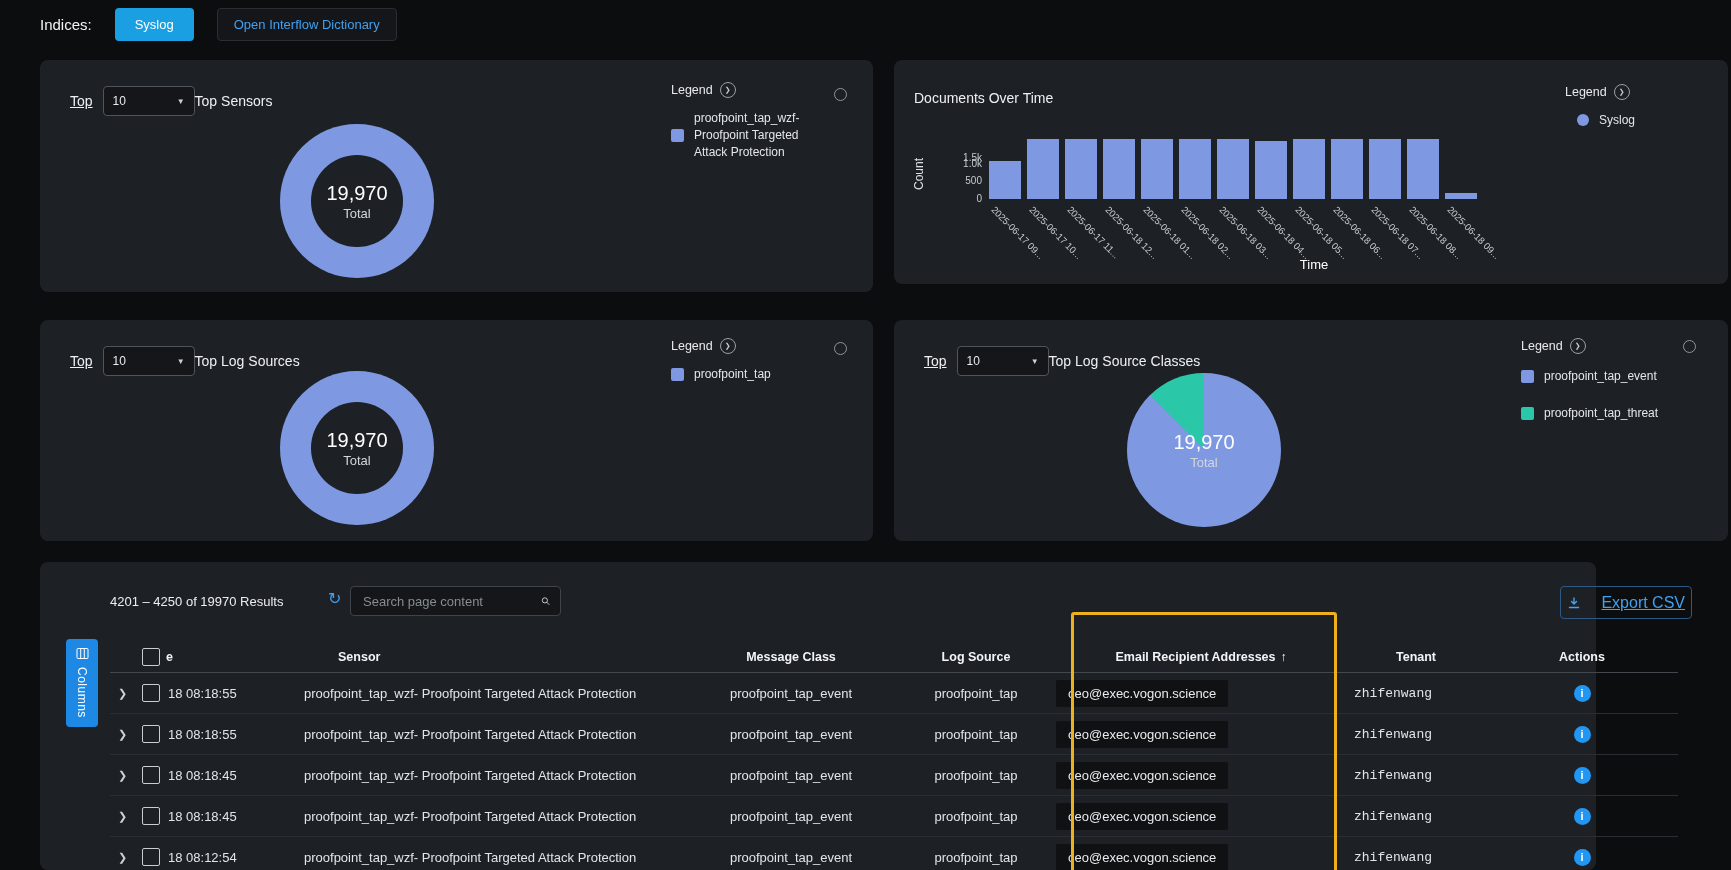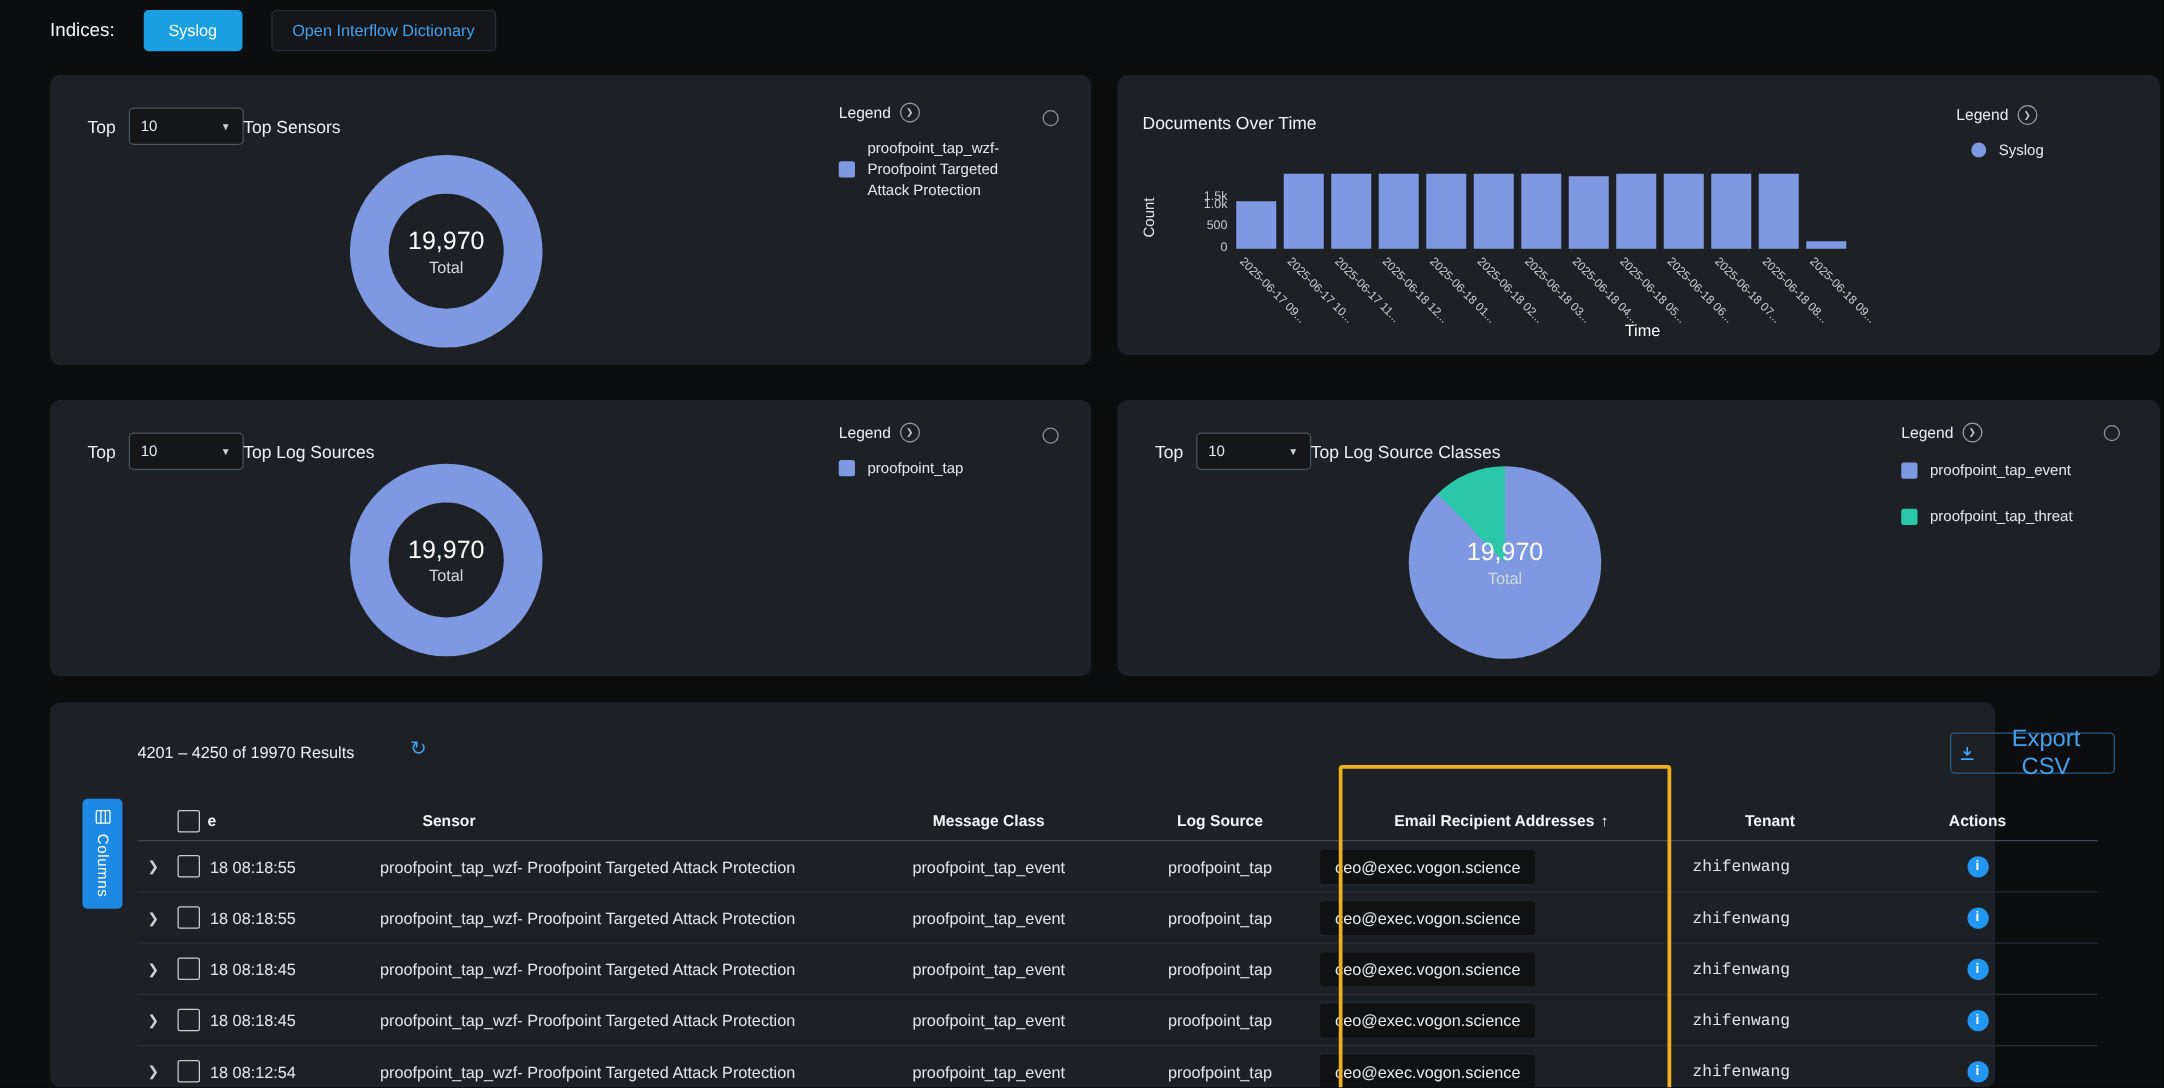--- a/index.html
+++ b/index.html
@@ -11,21 +11,21 @@
   
   #topbar{position:absolute;left:40px;top:0;height:48px;display:flex;align-items:center;gap:23px;}
   .indices-label{font-size:15px;color:#f2f4f6;}
   .btn-syslog{background:var(--accent-blue,#1b9fe3);color:#fff;border:none;border-radius:4px;
               height:33px;padding:0 20px;font-size:13px;cursor:pointer;font-family:inherit;}
   .btn-dict{background:#141619;color:var(--link-blue,#42a0ef);border:1px solid #2a2d33;border-radius:4px;
             height:33px;padding:0 16px;font-size:13px;cursor:pointer;font-family:inherit;}
 
   
   .top-row{position:absolute;left:30px;top:26px;display:flex;align-items:center;}
-  .top-label{font-size:14px;color:#eef0f2;}
+  .top-label{font-size:14px;color:#eef0f2;text-decoration:underline;}
   .select{margin-left:10px;width:72px;height:28px;border:1px solid #50545b;border-radius:4px;background:#141619;
           display:flex;align-items:center;justify-content:space-between;padding:0 9px;cursor:pointer;}
   .select-value{font-size:12px;color:#e8eaec;}
   .caret{font-size:8px;color:#cdd1d5;}
   .panel-title{font-size:14px;color:#eef0f2;white-space:nowrap;}
 
   
   .legend{position:absolute;display:flex;flex-direction:column;}
   .legend-head{display:flex;align-items:center;gap:7px;font-size:12.5px;color:#e8eaec;}
   .lg-toggle{width:14px;height:14px;border:1px solid #9aa0a6;border-radius:50%;display:flex;
@@ -60,22 +60,22 @@
   #docs-title{position:absolute;left:20px;top:30px;font-size:14px;color:#eef0f2;}
 
   
   #results-text{position:absolute;left:70px;top:32px;font-size:13px;color:#eceef0;}
   #refresh{position:absolute;left:288px;top:27px;font-size:16px;color:var(--link-blue,#42a0ef);cursor:pointer;}
   .search{position:absolute;left:310px;top:24px;width:211px;height:30px;border:1px solid #3f434a;border-radius:4px;
           background:#141619;display:flex;align-items:center;padding:0 10px;box-sizing:border-box;}
   .search input{flex:1;background:transparent;border:none;outline:none;color:#cfd3d7;font-size:13px;font-family:inherit;}
   .search input::placeholder{color:#868c93;}
   .btn-export{position:absolute;left:1520px;top:24px;width:132px;height:33px;background:transparent;
-              border:1px solid #2d5a85;border-radius:4px;color:var(--link-blue,#42a0ef);font-size:19px;
-              display:flex;align-items:center;justify-content:space-between;gap:8px;cursor:pointer;font-family:inherit;}
+              border:1px solid #2d5a85;border-radius:4px;color:var(--link-blue,#42a0ef);font-size:16px;
+              display:flex;align-items:center;justify-content:space-between;gap:8px;cursor:pointer;font-family:inherit;text-decoration:underline;}
   .btn-columns{position:absolute;left:26px;top:77px;width:32px;height:88px;background:var(--columns-blue,#1e88e5);
                border:none;border-radius:4px;color:#fff;display:flex;flex-direction:column;align-items:center;
                padding:8px 0 0 0;gap:7px;cursor:pointer;font-family:inherit;}
   .vert{writing-mode:vertical-rl;font-size:12px;letter-spacing:.5px;color:#fff;}
 
   
   #table{position:absolute;left:70px;top:80px;width:1568px;}
   .tgrid{display:grid;grid-template-columns:26px 30px 130px 390px 210px 160px 290px 140px 192px;align-items:center;}
   .thead{height:30px;border-bottom:1px solid #43474e;font-weight:bold;font-size:12.5px;color:#f2f4f6;}
   .trow{height:40px;border-bottom:1px solid #2a2d32;font-size:13px;color:#e2e5e8;}
@@ -253,20 +253,27 @@
             <span class="legend-label">proofpoint_tap_threat</span>
           </div>
         </div>
     </div>
     <span class="options-dot" style="left:789px;top:20px;"></span>
   </section>
 
   <section class="panel" style="left:40px;top:562px;width:1556px;height:308px;">
     <span id="results-text">4201 – 4250 of 19970 Results</span>
     <span id="refresh">↻</span>
+    <div class="search">
+      <input type="text" placeholder="Search page content" style="">
+      <svg width="14" height="14" viewBox="0 0 14 14">
+          <circle cx="6" cy="6" r="4" stroke="#d4d7db" stroke-width="1.4" fill="none"></circle>
+          <path d="M9 9l3.5 3.5" stroke="#d4d7db" stroke-width="1.4" stroke-linecap="round"></path>
+        </svg>
+    </div>
     <button class="btn-export">
       <svg width="14" height="14" viewBox="0 0 14 14">
           <path d="M7 2v6M4.5 5.5L7 8l2.5-2.5M2.5 11.5h9" stroke="#45a3f2" stroke-width="1.4" fill="none" stroke-linecap="round" stroke-linejoin="round"></path>
         </svg>
       <span>Export CSV</span>
     </button>
     <button class="btn-columns">
       <svg width="13" height="13" viewBox="0 0 13 13">
           <rect x="1" y="1.5" width="11" height="10" rx="1" stroke="#fff" fill="none"></rect>
           <path d="M4.7 1.5v10M8.3 1.5v10" stroke="#fff"></path>

